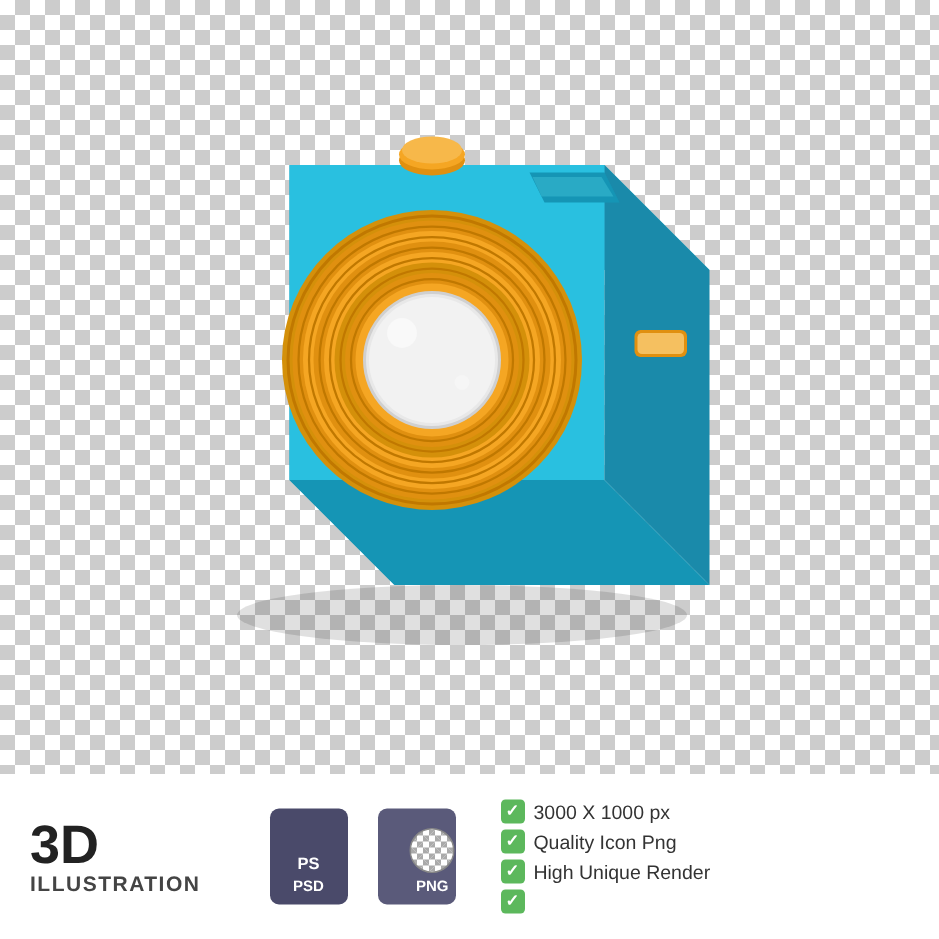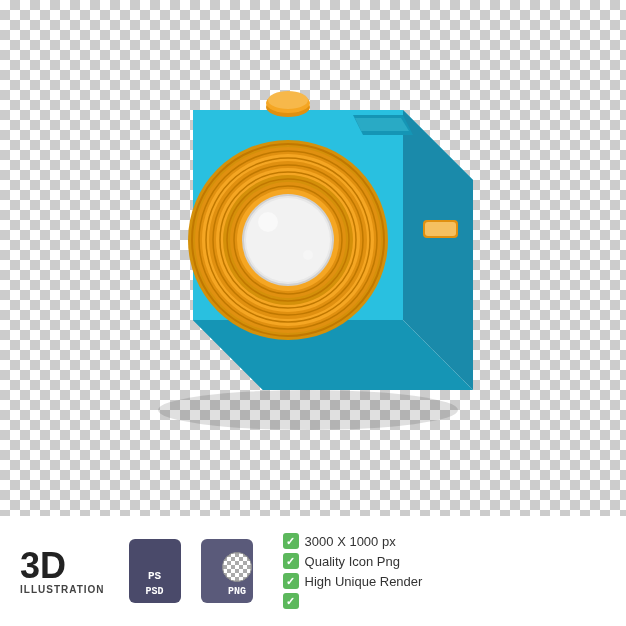--- a/index.html
+++ b/index.html
@@ -45,50 +45,49 @@
       display: flex;
       align-items: center;
       padding: 10px 20px;
       gap: 20px;
     }
 
     .label-3d {
       display: flex;
       flex-direction: column;
       align-items: flex-start;
-      margin-right: 4px;
+      margin-right: 26px;
     }
 
     .label-3d .text-3d {
       font-size: 36px;
       font-weight: 900;
       color: #222;
       line-height: 1;
     }
 
     .label-3d .text-illustration {
-      font-size: 10px;
+      font-size: 14px;
       font-weight: 700;
       color: #444;
       letter-spacing: 1px;
     }
 
     .file-badge {
       width: 52px;
       height: 64px;
       border-radius: 6px;
       display: flex;
       flex-direction: column;
       align-items: center;
       justify-content: flex-end;
       padding-bottom: 6px;
       font-size: 10px;
       font-weight: 700;
       color: white;
-      font-family: Liberation Mono, monospace;
     }
 
     .file-badge.ps {
       background: #4a4a6a;
     }
 
     .file-badge.png {
       background: #5a5a7a;
       padding-left: 21px;
     }

